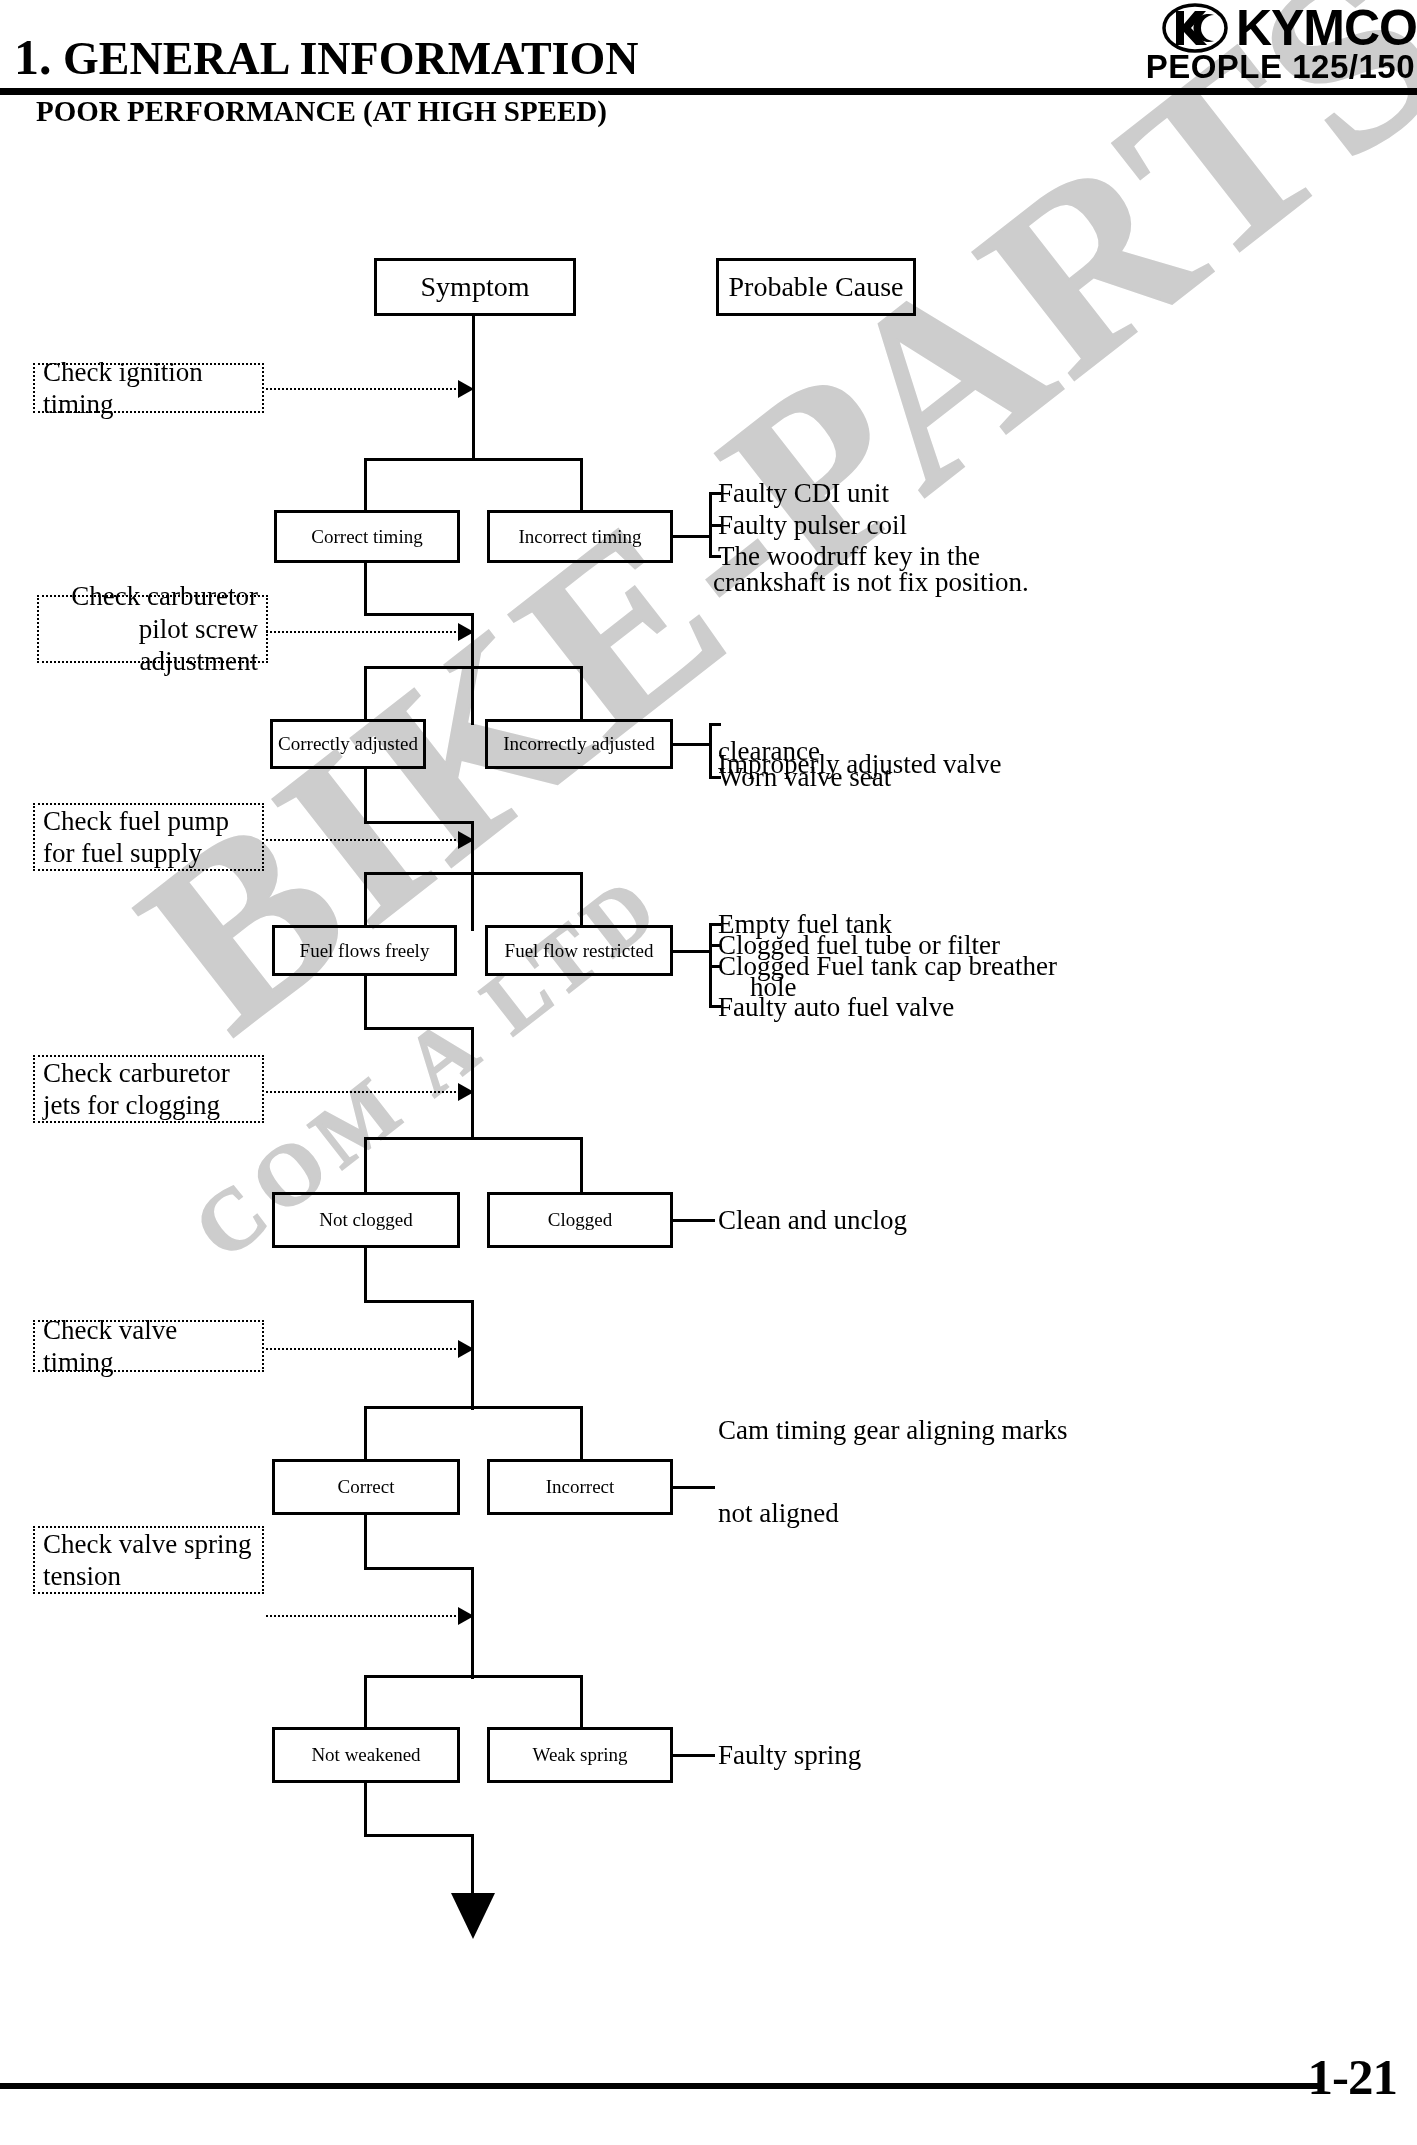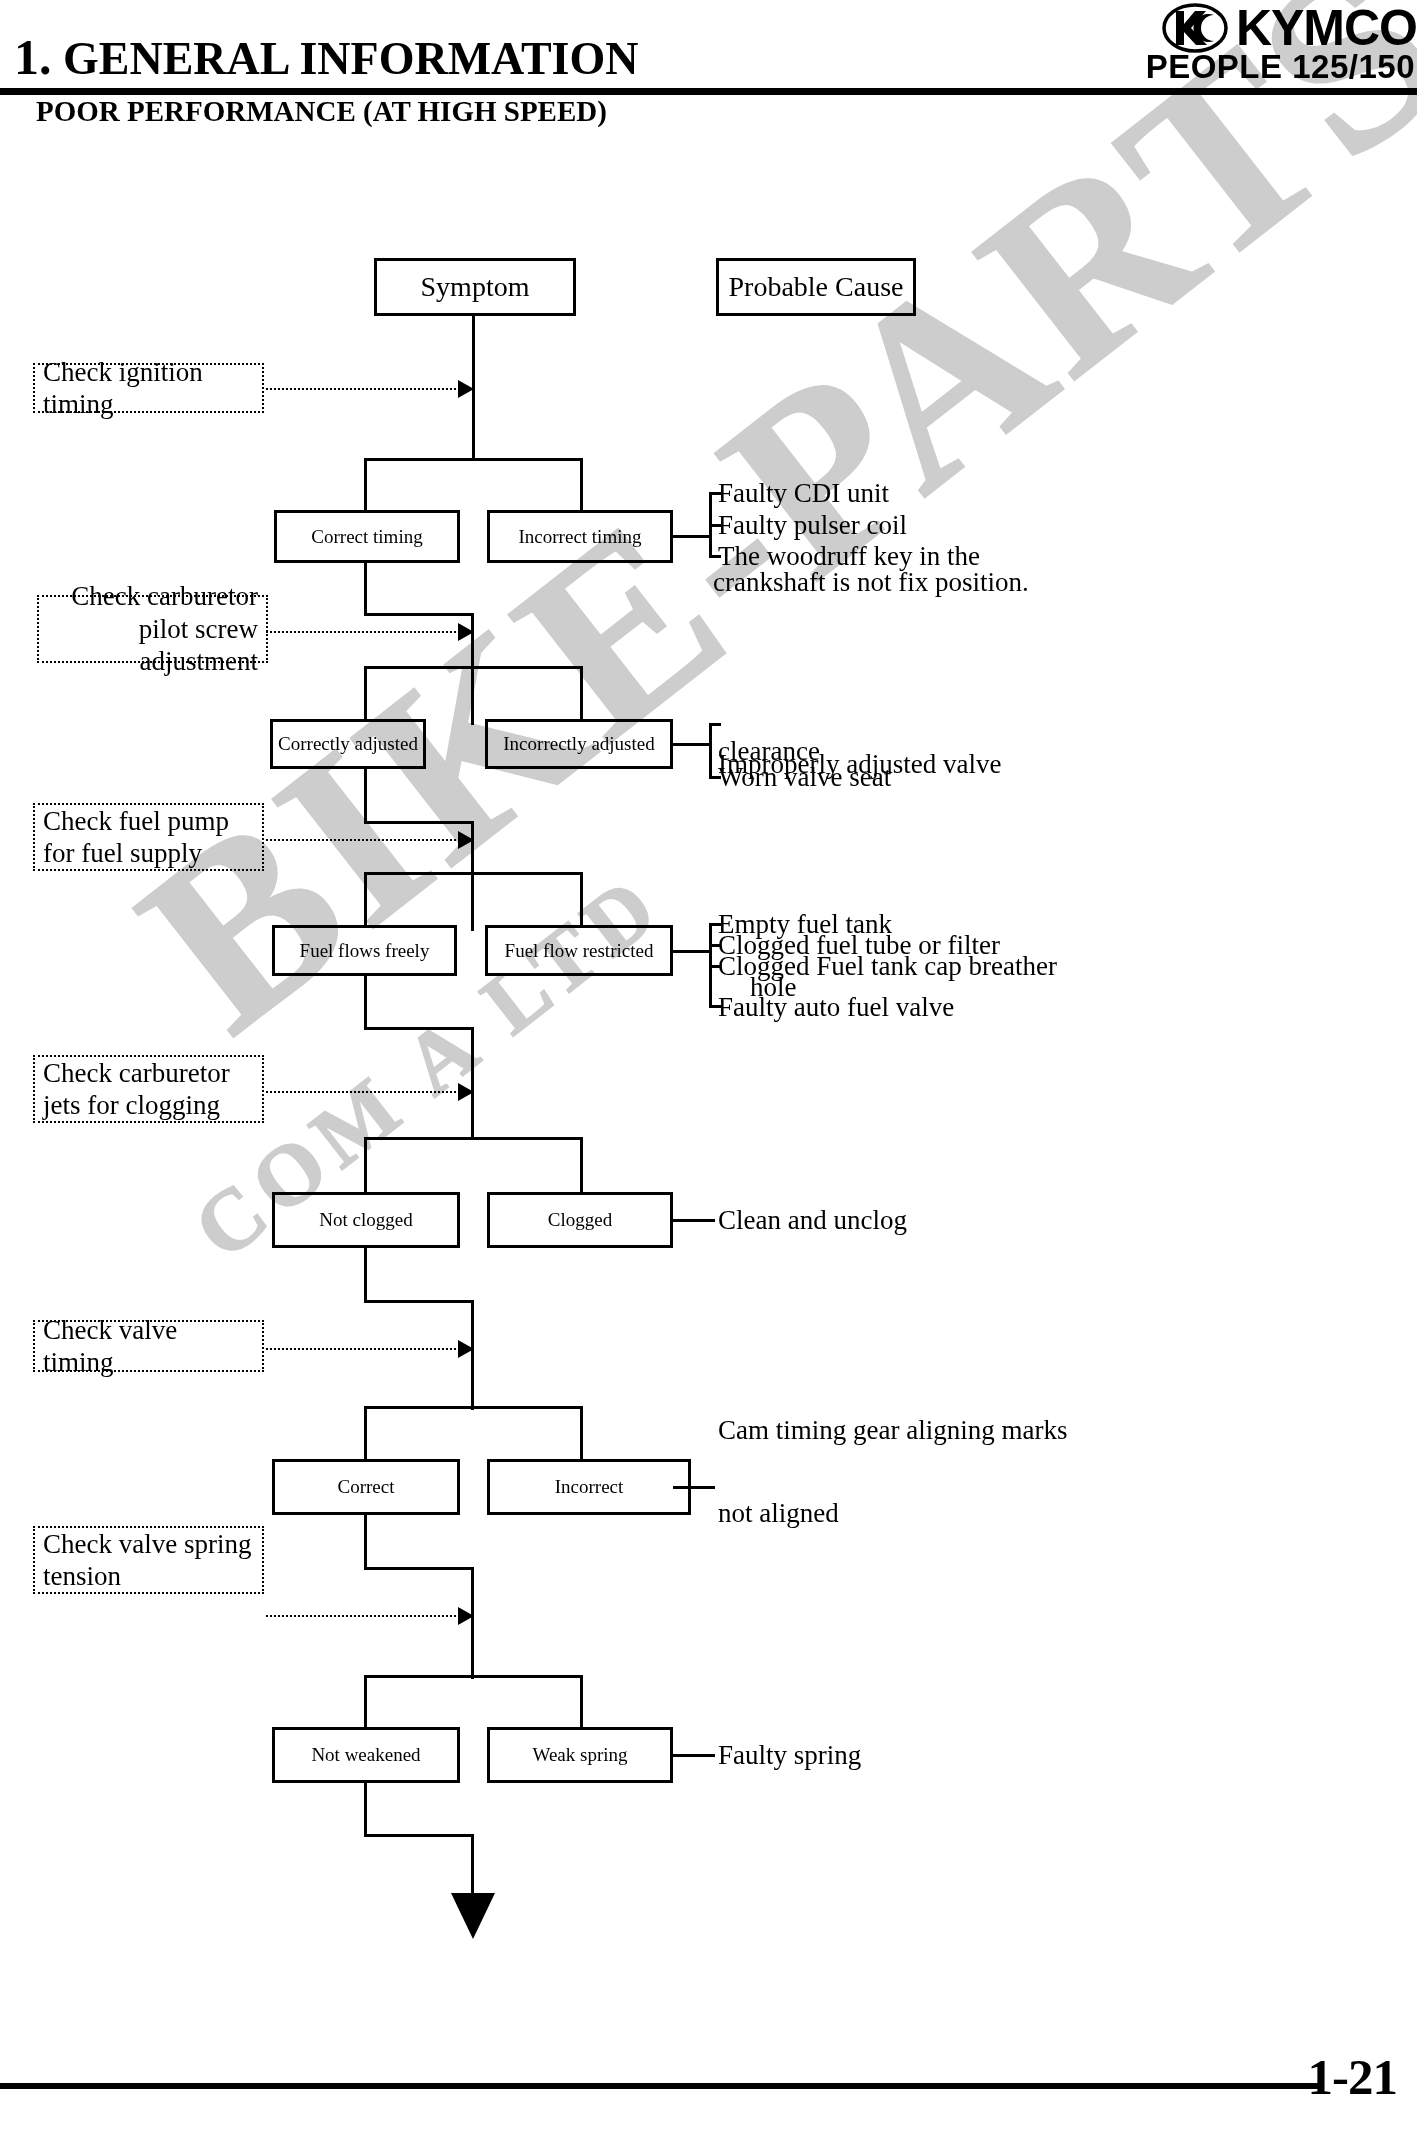--- a/index.html
+++ b/index.html
@@ -314,21 +314,21 @@
 
     <div class="dbox" style="left:33px; top:1320px; width:231px; height:52px;">Check valve timing</div>
     <div class="dotline" style="left:266px; top:1348px; width:198px;"></div>
     <div class="arrowR" style="left:458px; top:1340px;"></div>
 
     <div class="hline" style="left:364px; top:1406px; width:219px;"></div>
     <div class="vline" style="left:364px; top:1406px; height:54px;"></div>
     <div class="vline" style="left:580px; top:1406px; height:54px;"></div>
 
     <div class="box" style="left:272px; top:1459px; width:188px; height:56px;">Correct</div>
-    <div class="box" style="left:487px; top:1459px; width:204px; height:56px;">Incorrect</div>
+    <div class="box" style="left:487px; top:1459px; width:186px; height:56px;">Incorrect</div>
 
     <div class="brk-h" style="left:673px; top:1486px; width:42px;"></div>
     <div class="cause" style="left:718px; top:1415px;">Cam timing gear aligning marks</div>
     <div class="cause" style="left:718px; top:1498px;">not aligned</div>
 
     <div class="vline" style="left:364px; top:1514px; height:56px;"></div>
     <div class="hline" style="left:364px; top:1567px; width:110px;"></div>
     <div class="vline" style="left:471px; top:1567px; height:112px;"></div>
 
     <div class="dbox" style="left:33px; top:1526px; width:231px; height:68px;">Check valve spring tension</div>

